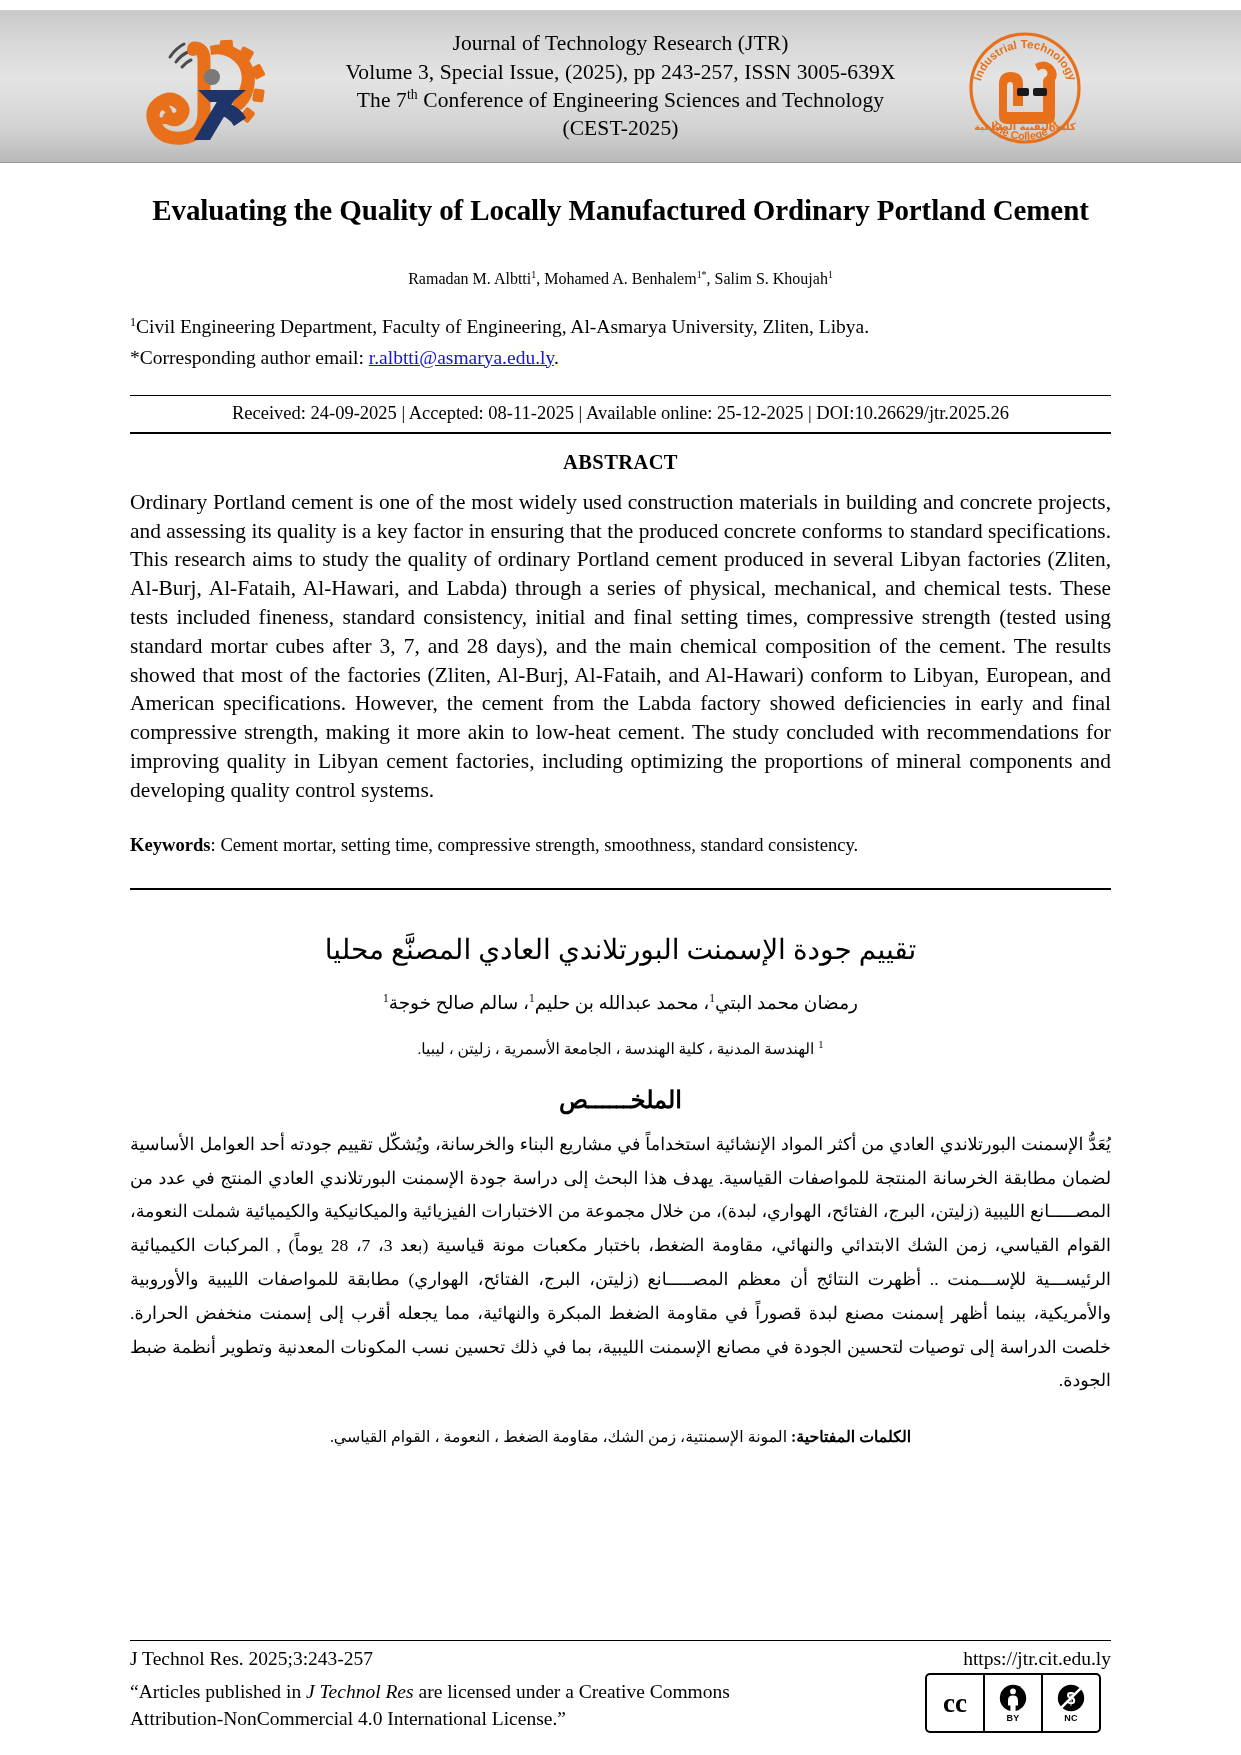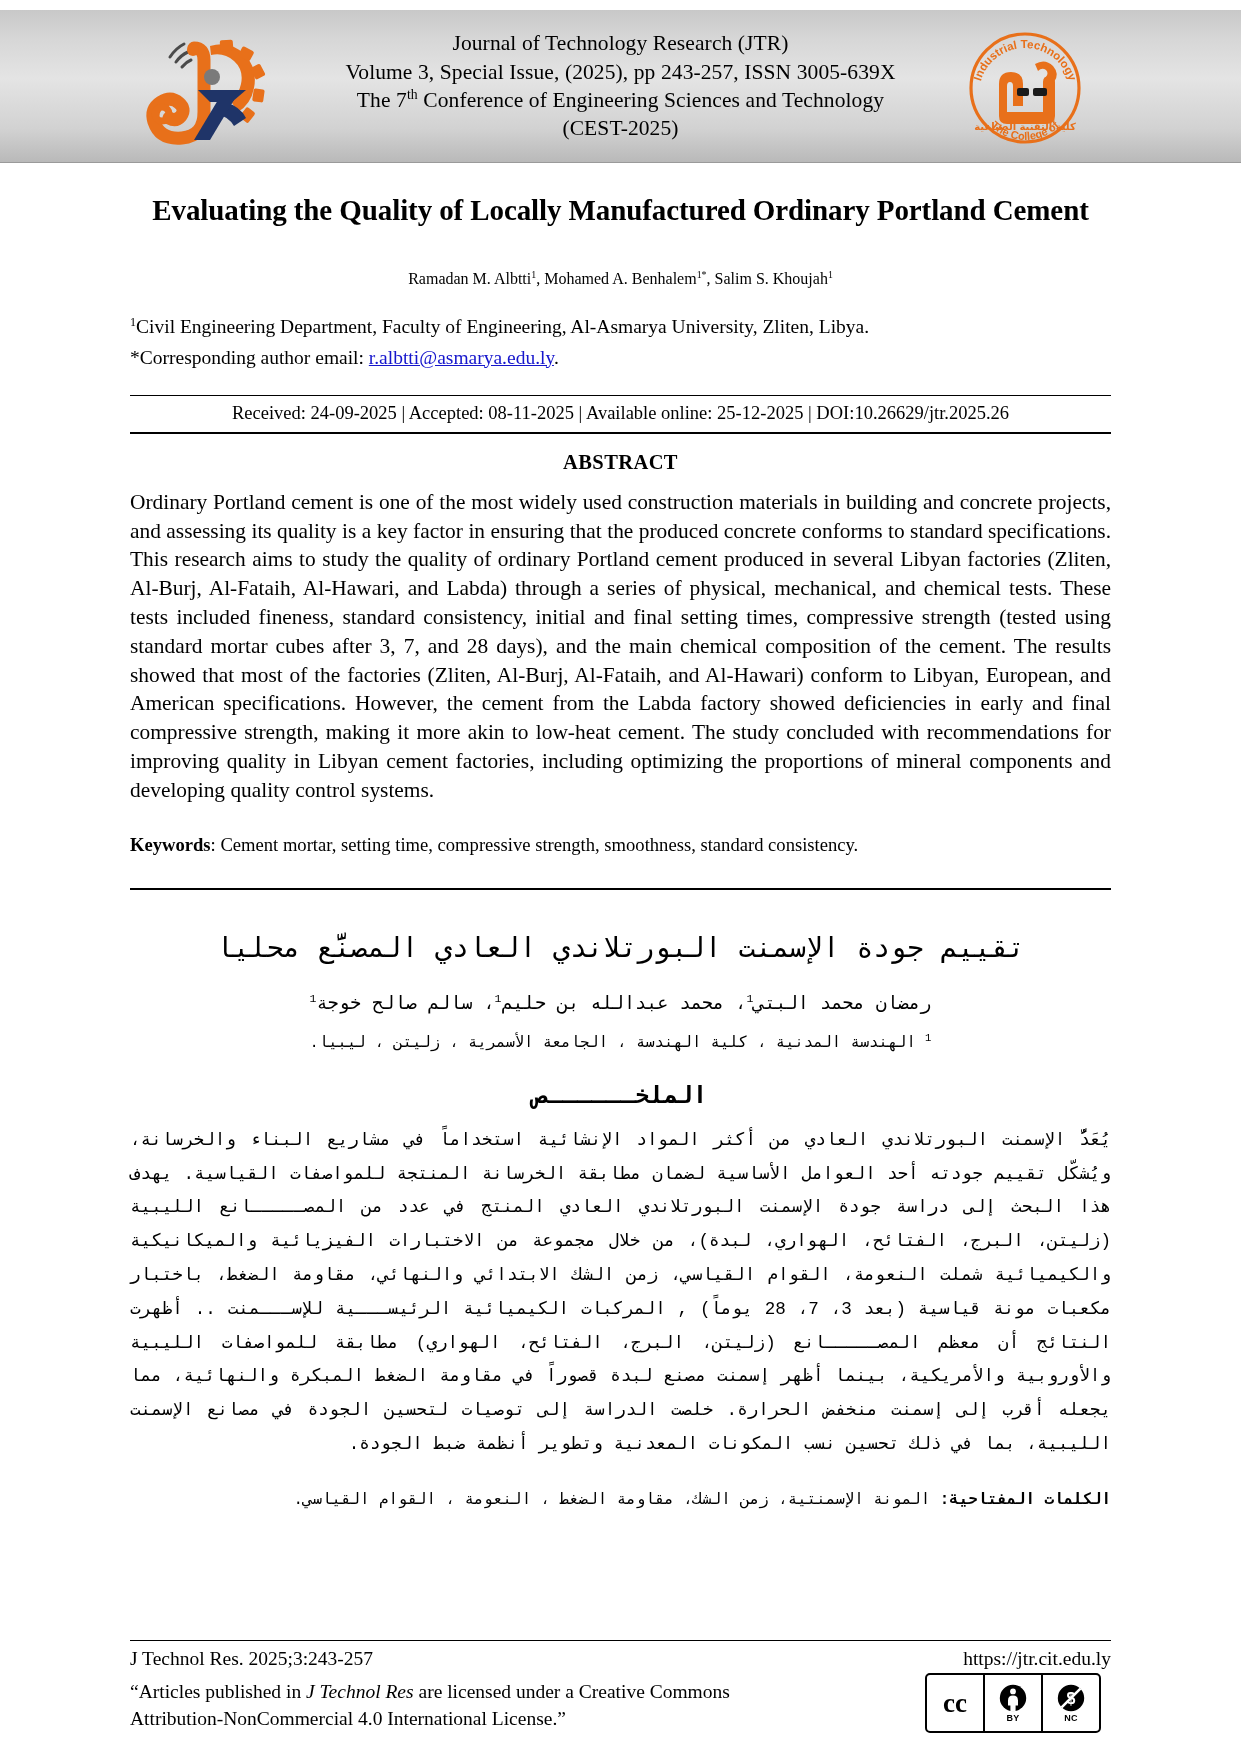--- a/index.html
+++ b/index.html
@@ -123,37 +123,37 @@
 
   .rule-heavy {
     margin-top: 30px;
     border-top: 2.5px solid #000;
     height: 0;
   }
 
   
   .ar {
     direction: rtl;
-    font-family: Liberation Mono, monospace;
+    font-family: Liberation Serif, serif;
   }
   .ar-title {
     margin-top: 40px;
     text-align: center;
     font-size: 28px;
     line-height: 1.4;
   }
   .ar-authors {
     margin-top: 20px;
     text-align: center;
     font-size: 18.5px;
     line-height: 1.5;
   }
   .ar-authors sup { font-size: .62em; vertical-align: super; }
   .ar-affil {
-    margin-top: 12px;
+    margin-top: 19px;
     text-align: center;
     font-size: 15.5px;
     line-height: 1.5;
   }
   .ar-affil sup { font-size: .68em; vertical-align: super; }
 
   .ar-abs-head {
     margin-top: 26px;
     text-align: center;
     font-size: 24px;
@@ -161,20 +161,21 @@
     letter-spacing: 1px;
   }
   .ar-abs-body {
     margin-top: 14px;
     text-align: justify;
     font-size: 17.6px;
     line-height: 1.92;
   }
   .ar-keywords {
     margin-top: 26px;
+    text-align: center;
     font-size: 15.8px;
     line-height: 1.6;
   }
   .ar-keywords b { font-weight: bold; }
 
   
   .footer-wrap {
     position: absolute;
     left: 0;
     right: 0;

